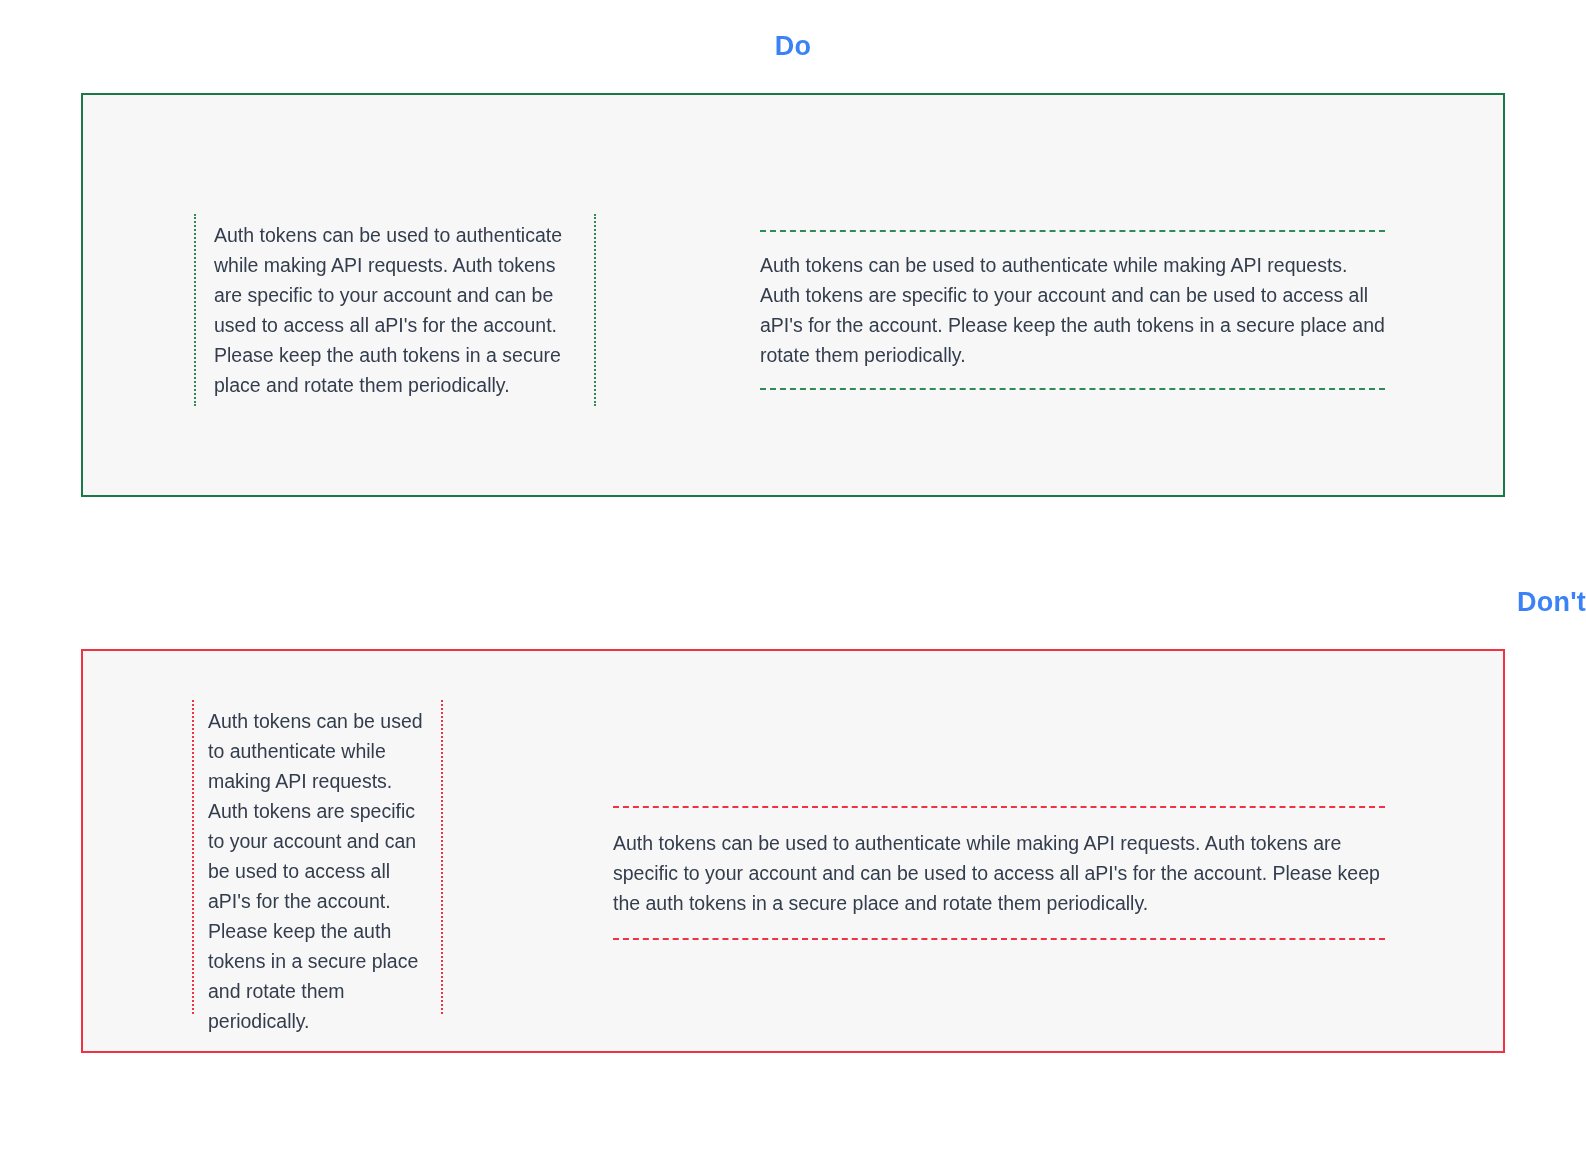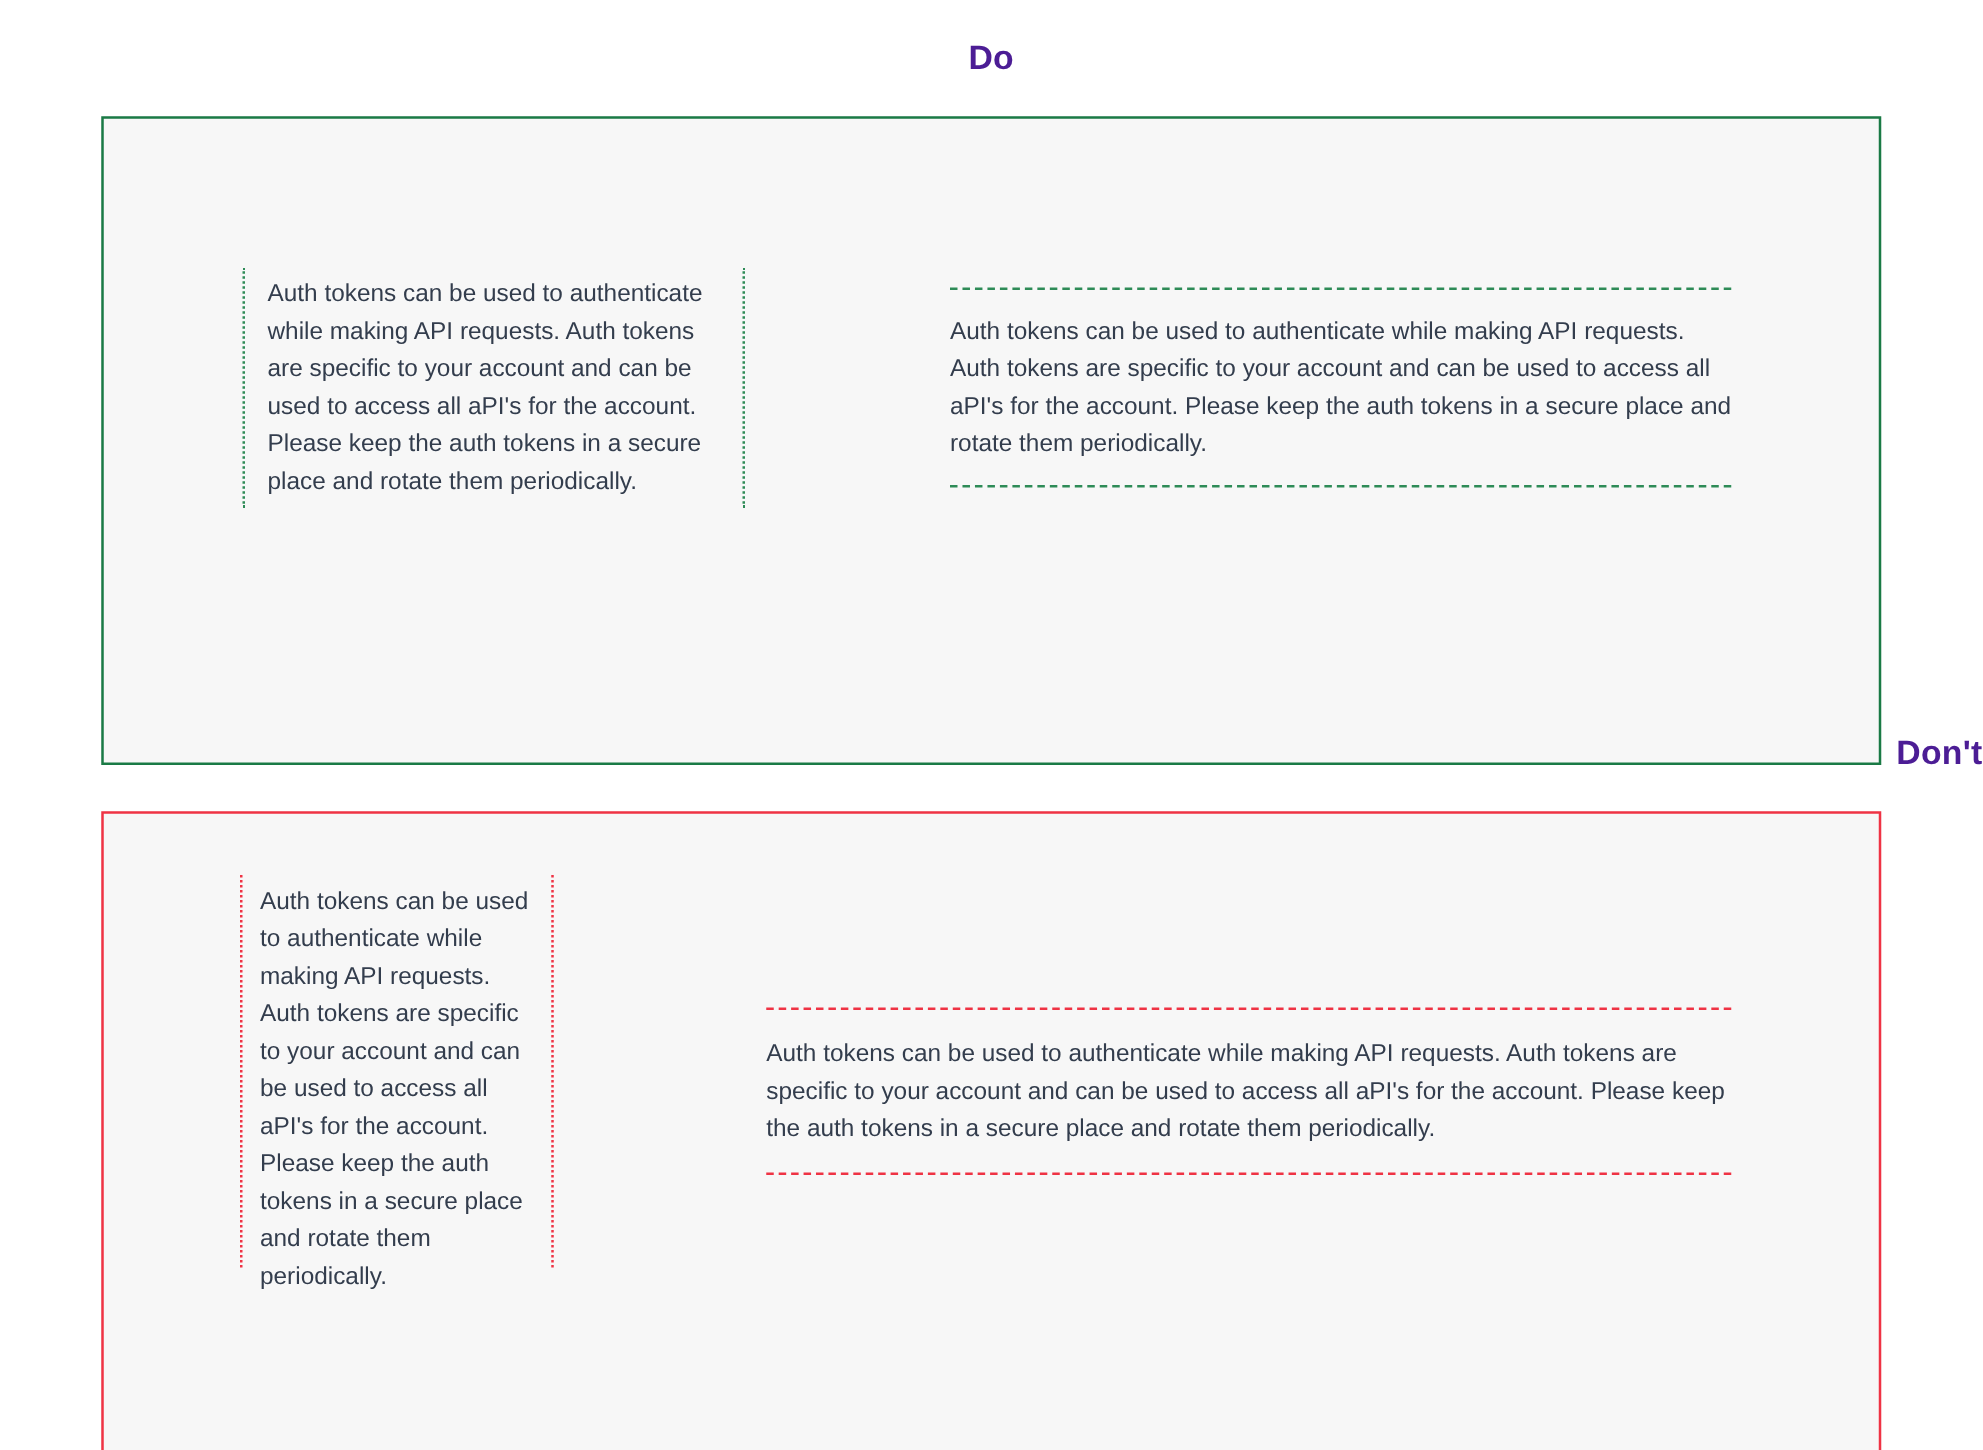--- a/index.html
+++ b/index.html
@@ -21,32 +21,32 @@
   }
 
   
   .section-heading {
     position: absolute;
     left: 0;
     width: 1586px;
     text-align: center;
     font-size: 27px;
     font-weight: bold;
-    color: #4c1d95;
+    color: #3b82f6;
     letter-spacing: 0.2px;
   }
   .heading-do   { top: 31px; }
   .heading-dont { top: 587px; text-align: right; }
 
   
   .panel {
     position: absolute;
     left: 81px;
     width: 1424px;
-    height: 519px;
+    height: 404px;
     background: #f7f7f7;
   }
   .panel-do {
     top: 93px;
     border: 2px solid #1a7a45;
   }
   .panel-dont {
     top: 649px;
     border: 2px solid #ef3344;
   }

